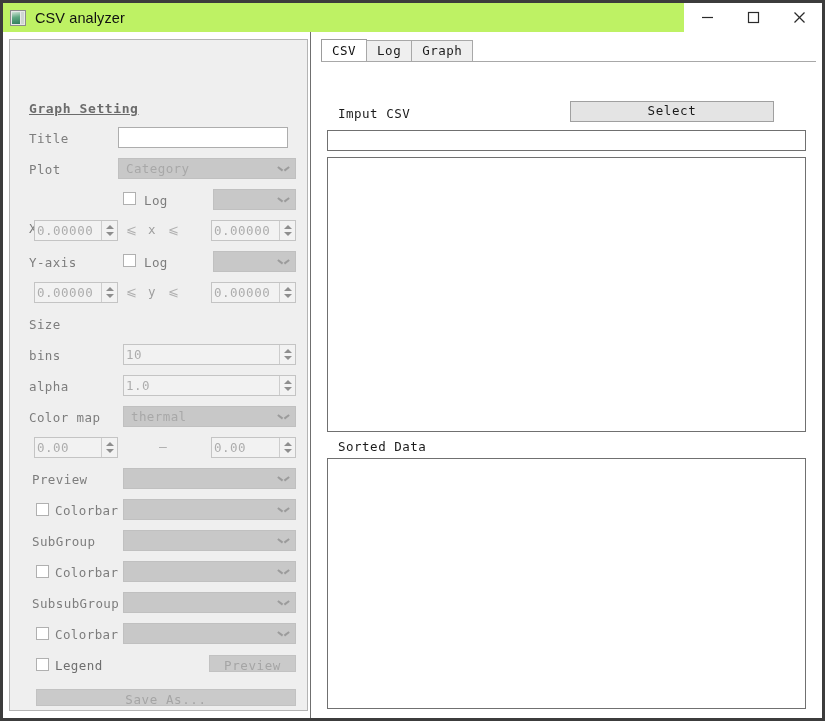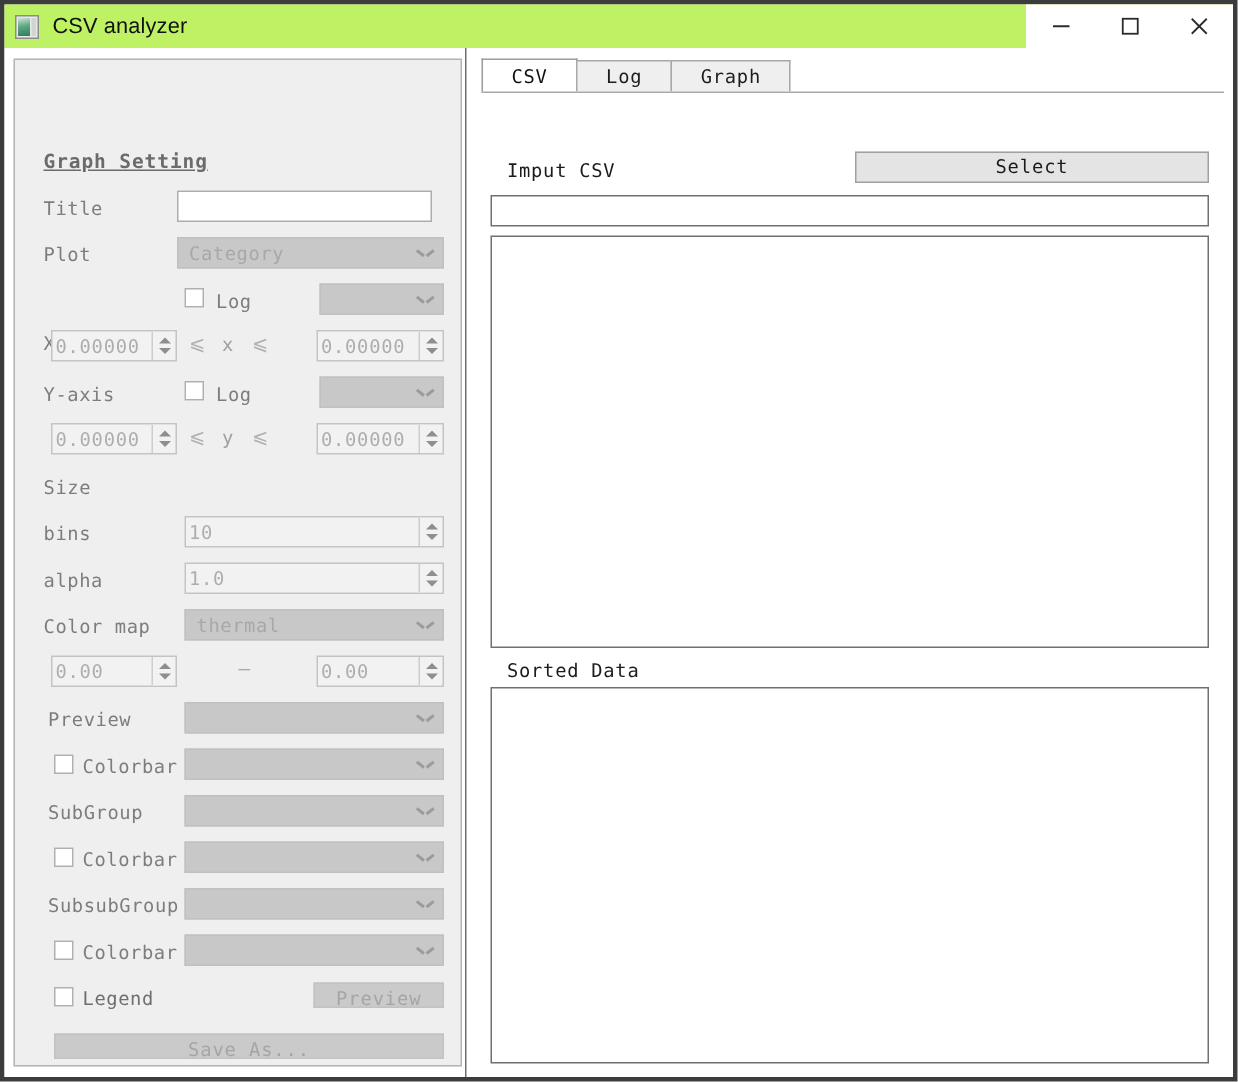--- a/index.html
+++ b/index.html
@@ -256,21 +256,21 @@
   .tabbar {
     position: absolute;
     left: 6px; top: 8px;
     height: 21px;
     display: flex;
     align-items: flex-end;
   }
   .tab {
     box-sizing: border-box;
     height: 21px;
-    padding: 0 19px;
+    padding: 0 10px;
     font-size: 12.5px;
     color: #1d1d1d;
     letter-spacing: 0.5px;
     line-height: 20px;
     border: 1px solid #a8a8a8;
     border-bottom: none;
     background: #efefef;
     white-space: nowrap;
     margin-top: 21px;
   }
@@ -521,21 +521,21 @@
 
       <div class="tabbar">
         <div class="tab active">CSV</div>
         <div class="tab">Log</div>
         <div class="tab">Graph</div>
       </div>
 
       <div class="tabpane">
 
         <div class="r-lbl" style="left:9px; top:44px;">Imput CSV</div>
-        <div class="r-btn" style="left:249px; top:39px; width:236px; height:21px;">Select</div>
+        <div class="r-btn" style="left:249px; top:39px; width:204px; height:21px;">Select</div>
 
         <div class="r-edit" style="left:6px; top:68px; width:479px; height:21px;" title=""></div>
 
         <div class="r-area" style="left:6px; top:95px; width:479px; height:275px;"></div>
 
         <div class="r-lbl" style="left:9px; top:377px;">Sorted Data</div>
 
         <div class="r-area" style="left:6px; top:396px; width:479px; height:251px;"></div>
 
       </div>

